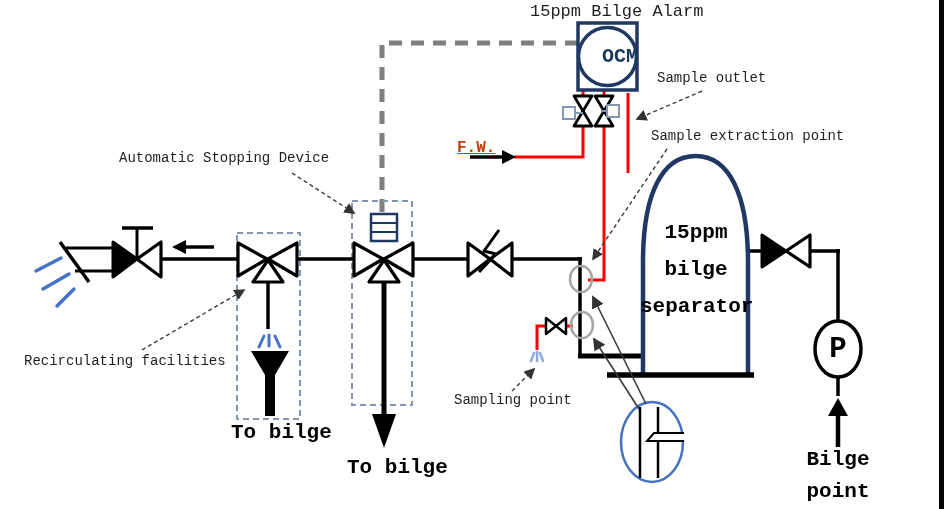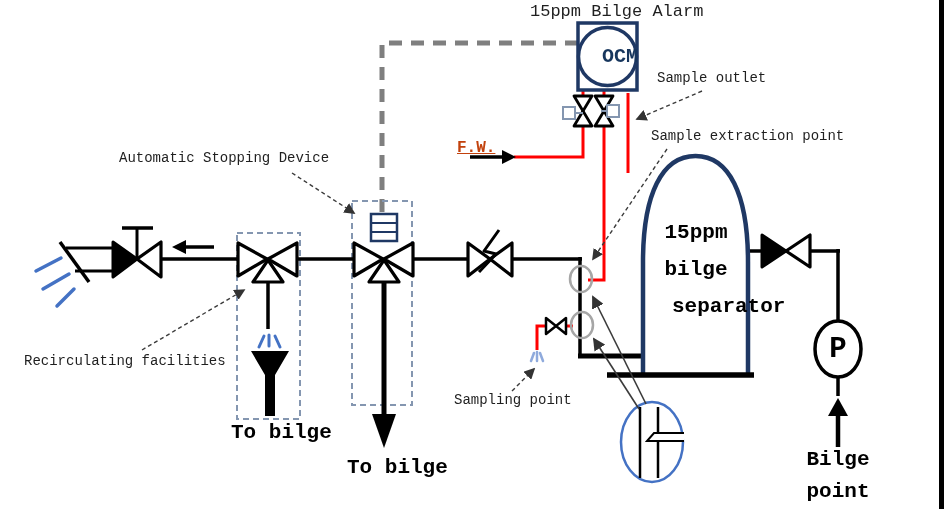--- a/index.html
+++ b/index.html
@@ -208,21 +208,21 @@
 <div class="lbl small" id="sample-extraction-lbl">Sample extraction point</div>
 <div class="lbl" id="fw-lbl">F.W.</div>
 <div class="lbl small" id="asd-lbl">Automatic Stopping Device</div>
 <div class="lbl small" id="recirc-lbl">Recirculating facilities</div>
 <div class="lbl small" id="sampling-point-lbl">Sampling point</div>
 <div class="lbl bold center" id="to-bilge-1-lbl">To bilge</div>
 <div class="lbl bold center" id="to-bilge-2-lbl">To bilge</div>
 <div class="lbl center" id="separator-lbl">
   <span style="display:block;">15ppm</span>
   <span style="display:block;">bilge</span>
-  <span style="display:block;margin-left:32px;">separator</span>
+  <span style="display:block;">separator</span>
 </div>
 <div class="lbl center" id="pump-lbl">P</div>
 <div class="lbl bold center" id="bilge-water-lbl">
   <span>Bilge</span>
   <span>point</span>
 </div>
 
 </div>
 
 </body></html>

